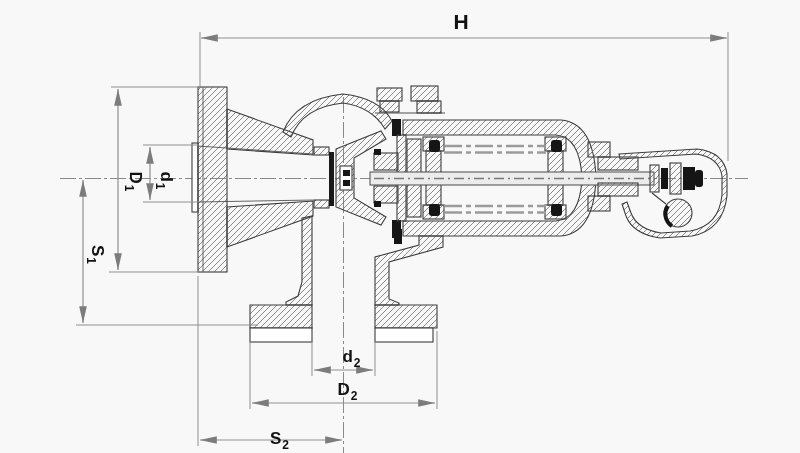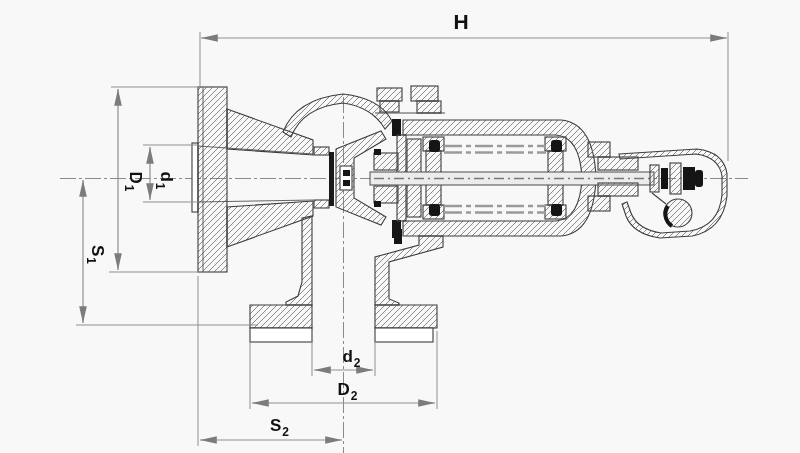--- a/index.html
+++ b/index.html
@@ -192,15 +192,15 @@
 <span class="dim-label rot" style="left:135px;top:181px;"><span>D</span><span class="sub">1</span></span>
 
 <span class="dim-label rot" style="left:166px;top:180px;"><span>d</span><span class="sub">1</span></span>
 
 <span class="dim-label rot" style="left:97px;top:254px;"><span>S</span><span class="sub">1</span></span>
 
 <span class="dim-label" style="left:351px;top:356px;"><span>d</span><span class="sub">2</span></span>
 
 <span class="dim-label" style="left:347px;top:389px;"><span>D</span><span class="sub">2</span></span>
 
-<span class="dim-label" style="left:279px;top:425px;"><span>S</span><span class="sub">2</span></span>
+<span class="dim-label" style="left:279px;top:438px;"><span>S</span><span class="sub">2</span></span>
 
 </div>
 
 </body></html>

